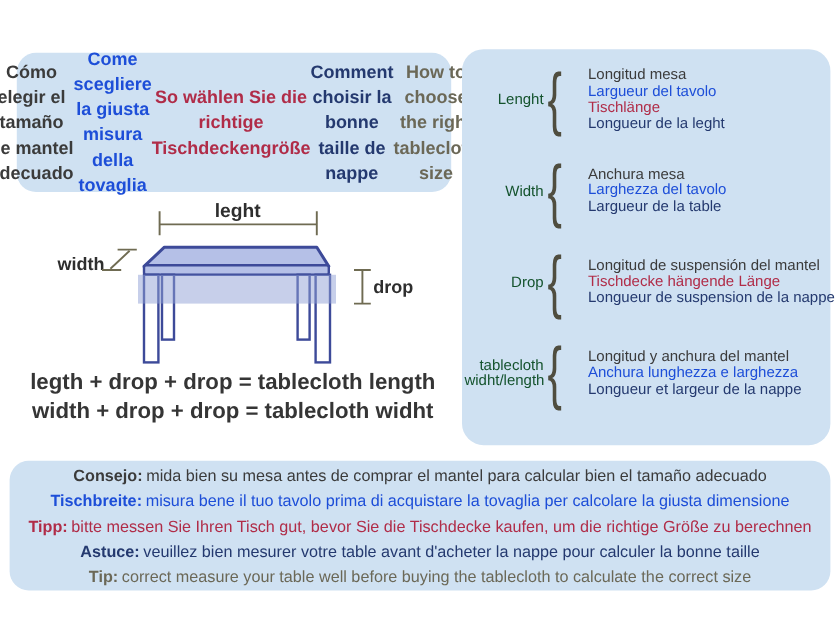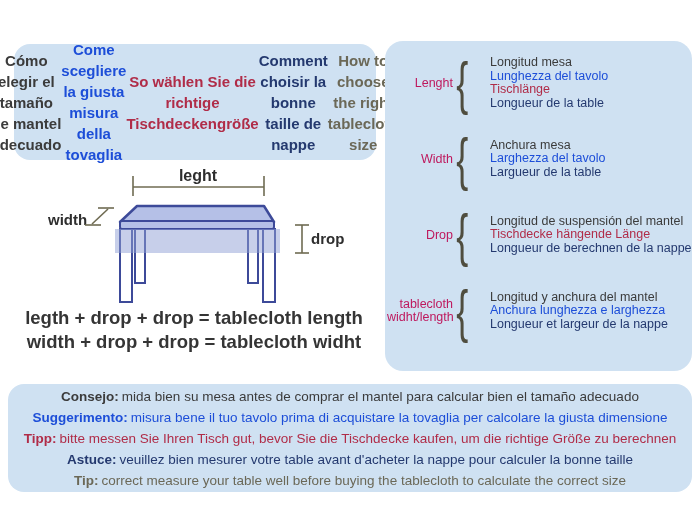--- a/index.html
+++ b/index.html
@@ -23,21 +23,21 @@
   }
 
   
   .legend-box{
     left:385px;top:41px;width:307px;height:330px;border-radius:18px;
     display:flex;flex-direction:column;gap:22px;padding-top:15px;box-sizing:border-box;
   }
   .legend-group{display:flex;align-items:center;padding-left:2px;}
   .legend-label{
     width:66px;flex:none;text-align:right;font-size:12.5px;line-height:13px;
-    color:#be185d;
+    color:#14532d;
   }
   .brace{
     flex:none;width:17px;text-align:center;color:#4f4d3f;
     font-size:58px;line-height:54px;font-weight:400;
     transform:scaleX(.62);
   }
   .legend-items{margin-left:20px;font-size:12.5px;line-height:13.5px;white-space:nowrap;}
 
   
   .diagram{position:absolute;left:35px;top:163px;}
@@ -69,43 +69,43 @@
   <div class="c-en">How to choose the right tablecloth size</div>
 </div>
 
 <div class="panel legend-box">
 
   <div class="legend-group">
     <div class="legend-label">Lenght</div>
     <div class="brace">{</div>
     <div class="legend-items">
       <div class="c-es">Longitud mesa</div>
-      <div class="c-it">Lunghezza del tavolo</div>
+      <div class="c-it">Largueur del tavolo</div>
       <div class="c-de">Tischlänge</div>
-      <div class="c-fr">Longueur de la table</div>
+      <div class="c-fr">Longueur de la leght</div>
     </div>
   </div>
 
   <div class="legend-group">
     <div class="legend-label">Width</div>
     <div class="brace">{</div>
     <div class="legend-items">
       <div class="c-es">Anchura mesa</div>
       <div class="c-it">Larghezza del tavolo</div>
       <div class="c-fr">Largueur de la table</div>
     </div>
   </div>
 
   <div class="legend-group">
     <div class="legend-label">Drop</div>
     <div class="brace">{</div>
     <div class="legend-items">
       <div class="c-es">Longitud de suspensión del mantel</div>
       <div class="c-de">Tischdecke hängende Länge</div>
-      <div class="c-fr">Longueur de berechnen de la nappe</div>
+      <div class="c-fr">Longueur de suspension de la nappe</div>
     </div>
   </div>
 
   <div class="legend-group">
     <div class="legend-label">tablecloth widht/length</div>
     <div class="brace">{</div>
     <div class="legend-items">
       <div class="c-es">Longitud y anchura del mantel</div>
       <div class="c-it">Anchura lunghezza e larghezza</div>
       <div class="c-fr">Longueur et largeur de la nappe</div>
@@ -152,21 +152,21 @@
 <div class="formulas">
   <div>legth + drop + drop = tablecloth length</div>
   <div>width + drop + drop = tablecloth widht</div>
 </div>
 
 <div class="panel tips-box">
   <div class="c-es">
     <span class="lead">Consejo:</span><span>mida bien su mesa antes de comprar el mantel para calcular bien el tamaño adecuado</span>
   </div>
   <div class="c-it">
-    <span class="lead">Suggerimento:</span><span>misura bene il tuo tavolo prima di acquistare la tovaglia per calcolare la giusta dimensione</span>
+    <span class="lead">Tischbreite:</span><span>misura bene il tuo tavolo prima di acquistare la tovaglia per calcolare la giusta dimensione</span>
   </div>
   <div class="c-de">
     <span class="lead">Tipp:</span><span>bitte messen Sie Ihren Tisch gut, bevor Sie die Tischdecke kaufen, um die richtige Größe zu berechnen</span>
   </div>
   <div class="c-fr">
     <span class="lead">Astuce:</span><span>veuillez bien mesurer votre table avant d'acheter la nappe pour calculer la bonne taille</span>
   </div>
   <div class="c-en">
     <span class="lead">Tip:</span><span>correct measure your table well before buying the tablecloth to calculate the correct size</span>
   </div>

